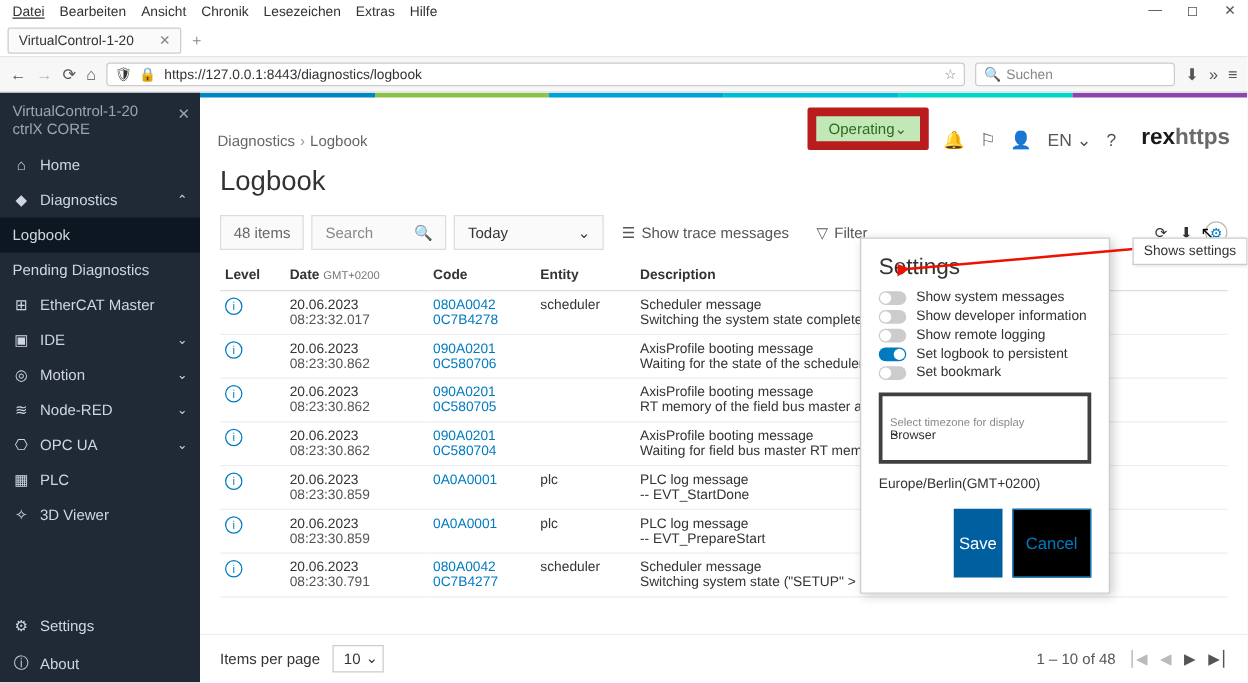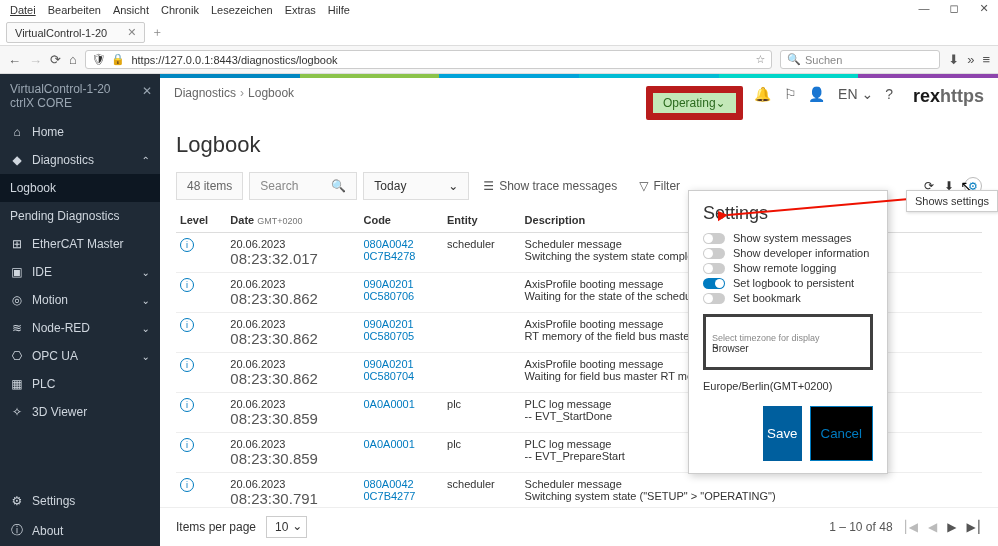--- a/index.html
+++ b/index.html
@@ -27,46 +27,46 @@
 .sb-item{display:flex;align-items:center;gap:8px;padding:7px 10px}
 .sb-item .chev{margin-left:auto;font-size:10px}
 .sb-item .i{width:14px;text-align:center;font-size:12px}
 .sb-sub{padding:7px 10px 7px 10px}
 .sb-sel{background:#0d1722}
 .sb-foot{margin-top:auto}
 .main{flex:1;display:flex;flex-direction:column;background:#fff;overflow:hidden}
 .colorbar{height:4px;display:flex}
 .colorbar span{flex:1}
 .c1{background:#0087c1}.c2{background:#8bc34a}.c3{background:#00a3d9}.c4{background:#00bcd4}.c5{background:#00d6c9}.c6{background:#8e44ad}
-.topbar{display:flex;align-items:flex-start;padding:8px 14px;gap:12px}
+.topbar{display:flex;align-items:flex-end;padding:8px 14px;gap:12px}
 .bc{color:#666;font-size:12px}
 .bc .sep{margin:0 4px;color:#999}
 .spacer{flex:1}
 .op-badge{background:#c3e8b8;color:#2c6b1f;border:7px solid #b91c1c;border-radius:2px;padding:3px 10px;display:flex;align-items:center;gap:0}
 .tb-ico{color:#555;font-size:14px}
 .brand{font-weight:bold;font-size:18px;margin-left:8px}
 .brand .rx{color:#1a1a1a}.brand .oth{color:#6a6a6a}
 h1.page{font-size:22px;font-weight:normal;padding:4px 16px 14px}
 .toolbar{display:flex;align-items:center;gap:6px;padding:0 16px 8px}
 .chip{border:1px solid #ddd;background:#fafafa;padding:6px 10px;display:flex;align-items:center;font-size:12px}
 .chip.items{color:#666}
 .chip.search{width:108px;justify-content:space-between;color:#888}
-.chip.today{width:106px;justify-content:space-between}
+.chip.today{width:120px;justify-content:space-between}
 .tb-btn{display:flex;align-items:center;gap:5px;color:#555;padding:4px 8px}
 .tb-right{margin-left:auto;display:flex;gap:10px;align-items:center}
 .gear{border:1px solid #bbb;border-radius:50%;width:18px;height:18px;display:flex;align-items:center;justify-content:center;font-size:11px;color:#007bc0}
 .cursor-ptr{position:absolute;right:26px;top:178px;font-size:14px;color:#000;z-index:40}
 .tooltip{position:absolute;right:0;top:190px;background:#fff;border:1px solid #ccc;padding:4px 8px;font-size:11px;z-index:40;box-shadow:1px 1px 3px rgba(0,0,0,.15)}
 .table-wrap{flex:1;overflow:hidden;padding:0 16px;position:relative}
 table{width:100%;border-collapse:collapse;font-size:11px}
 th{text-align:left;font-weight:bold;padding:6px 4px;border-bottom:1px solid #ddd;color:#333;font-size:11px}
 td{padding:5px 4px;border-bottom:1px solid #eee;vertical-align:top}
 .lvl{color:#007bc0;border:1px solid #007bc0;border-radius:50%;width:14px;height:14px;display:inline-flex;align-items:center;justify-content:center;font-size:9px}
 .code-link{color:#007bc0}
-.date-sub{font-size:15px;color:#555}
+.date-sub{font-size:11px;color:#555}
 th .sub{font-size:9px;font-weight:normal;color:#777}
 .pager{display:flex;align-items:center;padding:8px 16px;gap:10px;border-top:1px solid #eee}
 .ipp-sel{border:1px solid #ccc;padding:3px 18px 3px 8px;position:relative}
 .ipp-sel::after{content:"⌄";position:absolute;right:4px;top:2px}
 .pager .r{margin-left:auto;display:flex;align-items:center;gap:10px;color:#555}
 .popup{position:absolute;right:110px;top:190px;width:200px;background:#fff;border:1px solid #ccc;box-shadow:2px 2px 8px rgba(0,0,0,.2);padding:12px 14px;z-index:30}
 .popup h3{font-size:18px;font-weight:normal;margin-bottom:8px}
 .tog{display:flex;align-items:center;gap:8px;font-size:11px;margin:3px 0}
 .sw{width:22px;height:11px;background:#ccc;border-radius:6px;position:relative}
 .sw::after{content:"";width:9px;height:9px;background:#fff;border-radius:50%;position:absolute;top:1px;left:1px}

